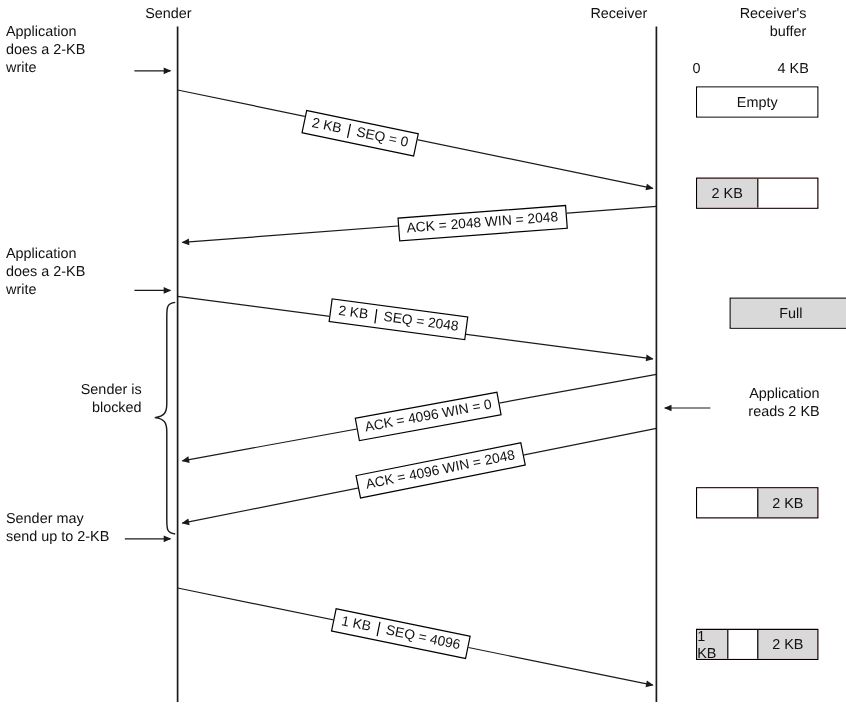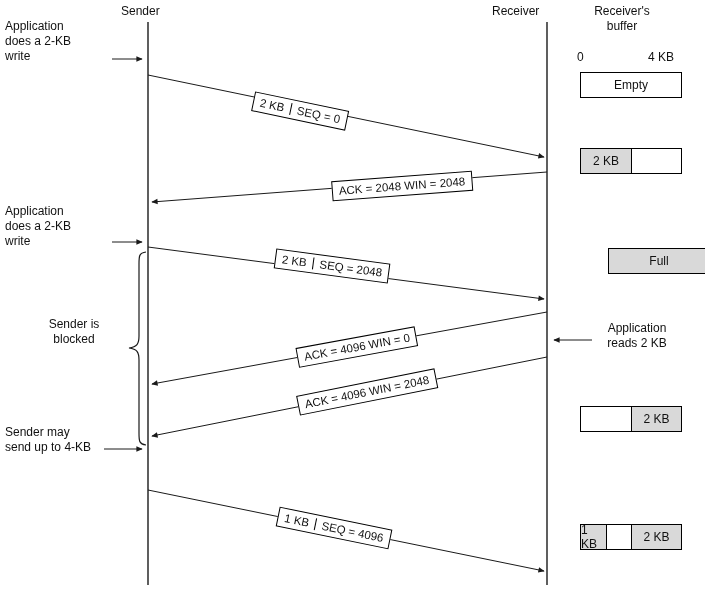--- a/index.html
+++ b/index.html
@@ -13,21 +13,21 @@
     overflow: hidden;
   }
   #lines { position: absolute; left: 0; top: 0; width: 705px; height: 591px; }
 
   .label {
     position: absolute;
     font-size: 12px;
     line-height: 15px;
     white-space: pre-line;
   }
-  .center { text-align: center; }
+  .center { text-align: right; }
 
   
   .msg {
     position: absolute;
     display: inline-flex;
     align-items: center;
     background: #fff;
     border: 1px solid #000;
     padding: 3px 6px;
     font-size: 11.5px;
@@ -106,21 +106,21 @@
 
   <div class="label" style="left:5px; top:19px;">Application
 does a 2-KB
 write</div>
   <div class="label" style="left:5px; top:204px;">Application
 does a 2-KB
 write</div>
   <div class="label center" style="left:30px; top:317px; width:88px;">Sender is
 blocked</div>
   <div class="label" style="left:5px; top:425px;">Sender may
-send up to 4-KB</div>
+send up to 2-KB</div>
   <div class="label center" style="left:591px; top:321px; width:92px;">Application
 reads 2 KB</div>
 
   <div class="msg" style="left:300px; top:111px; --rot:11.8deg;">
     <span class="cell">2 KB</span>
     <span class="cell">SEQ = 0</span>
   </div>
 
   <div class="msg" style="left:402px; top:186px; --rot:-4.3deg;">
     <span class="cell">ACK = 2048 WIN = 2048</span>

